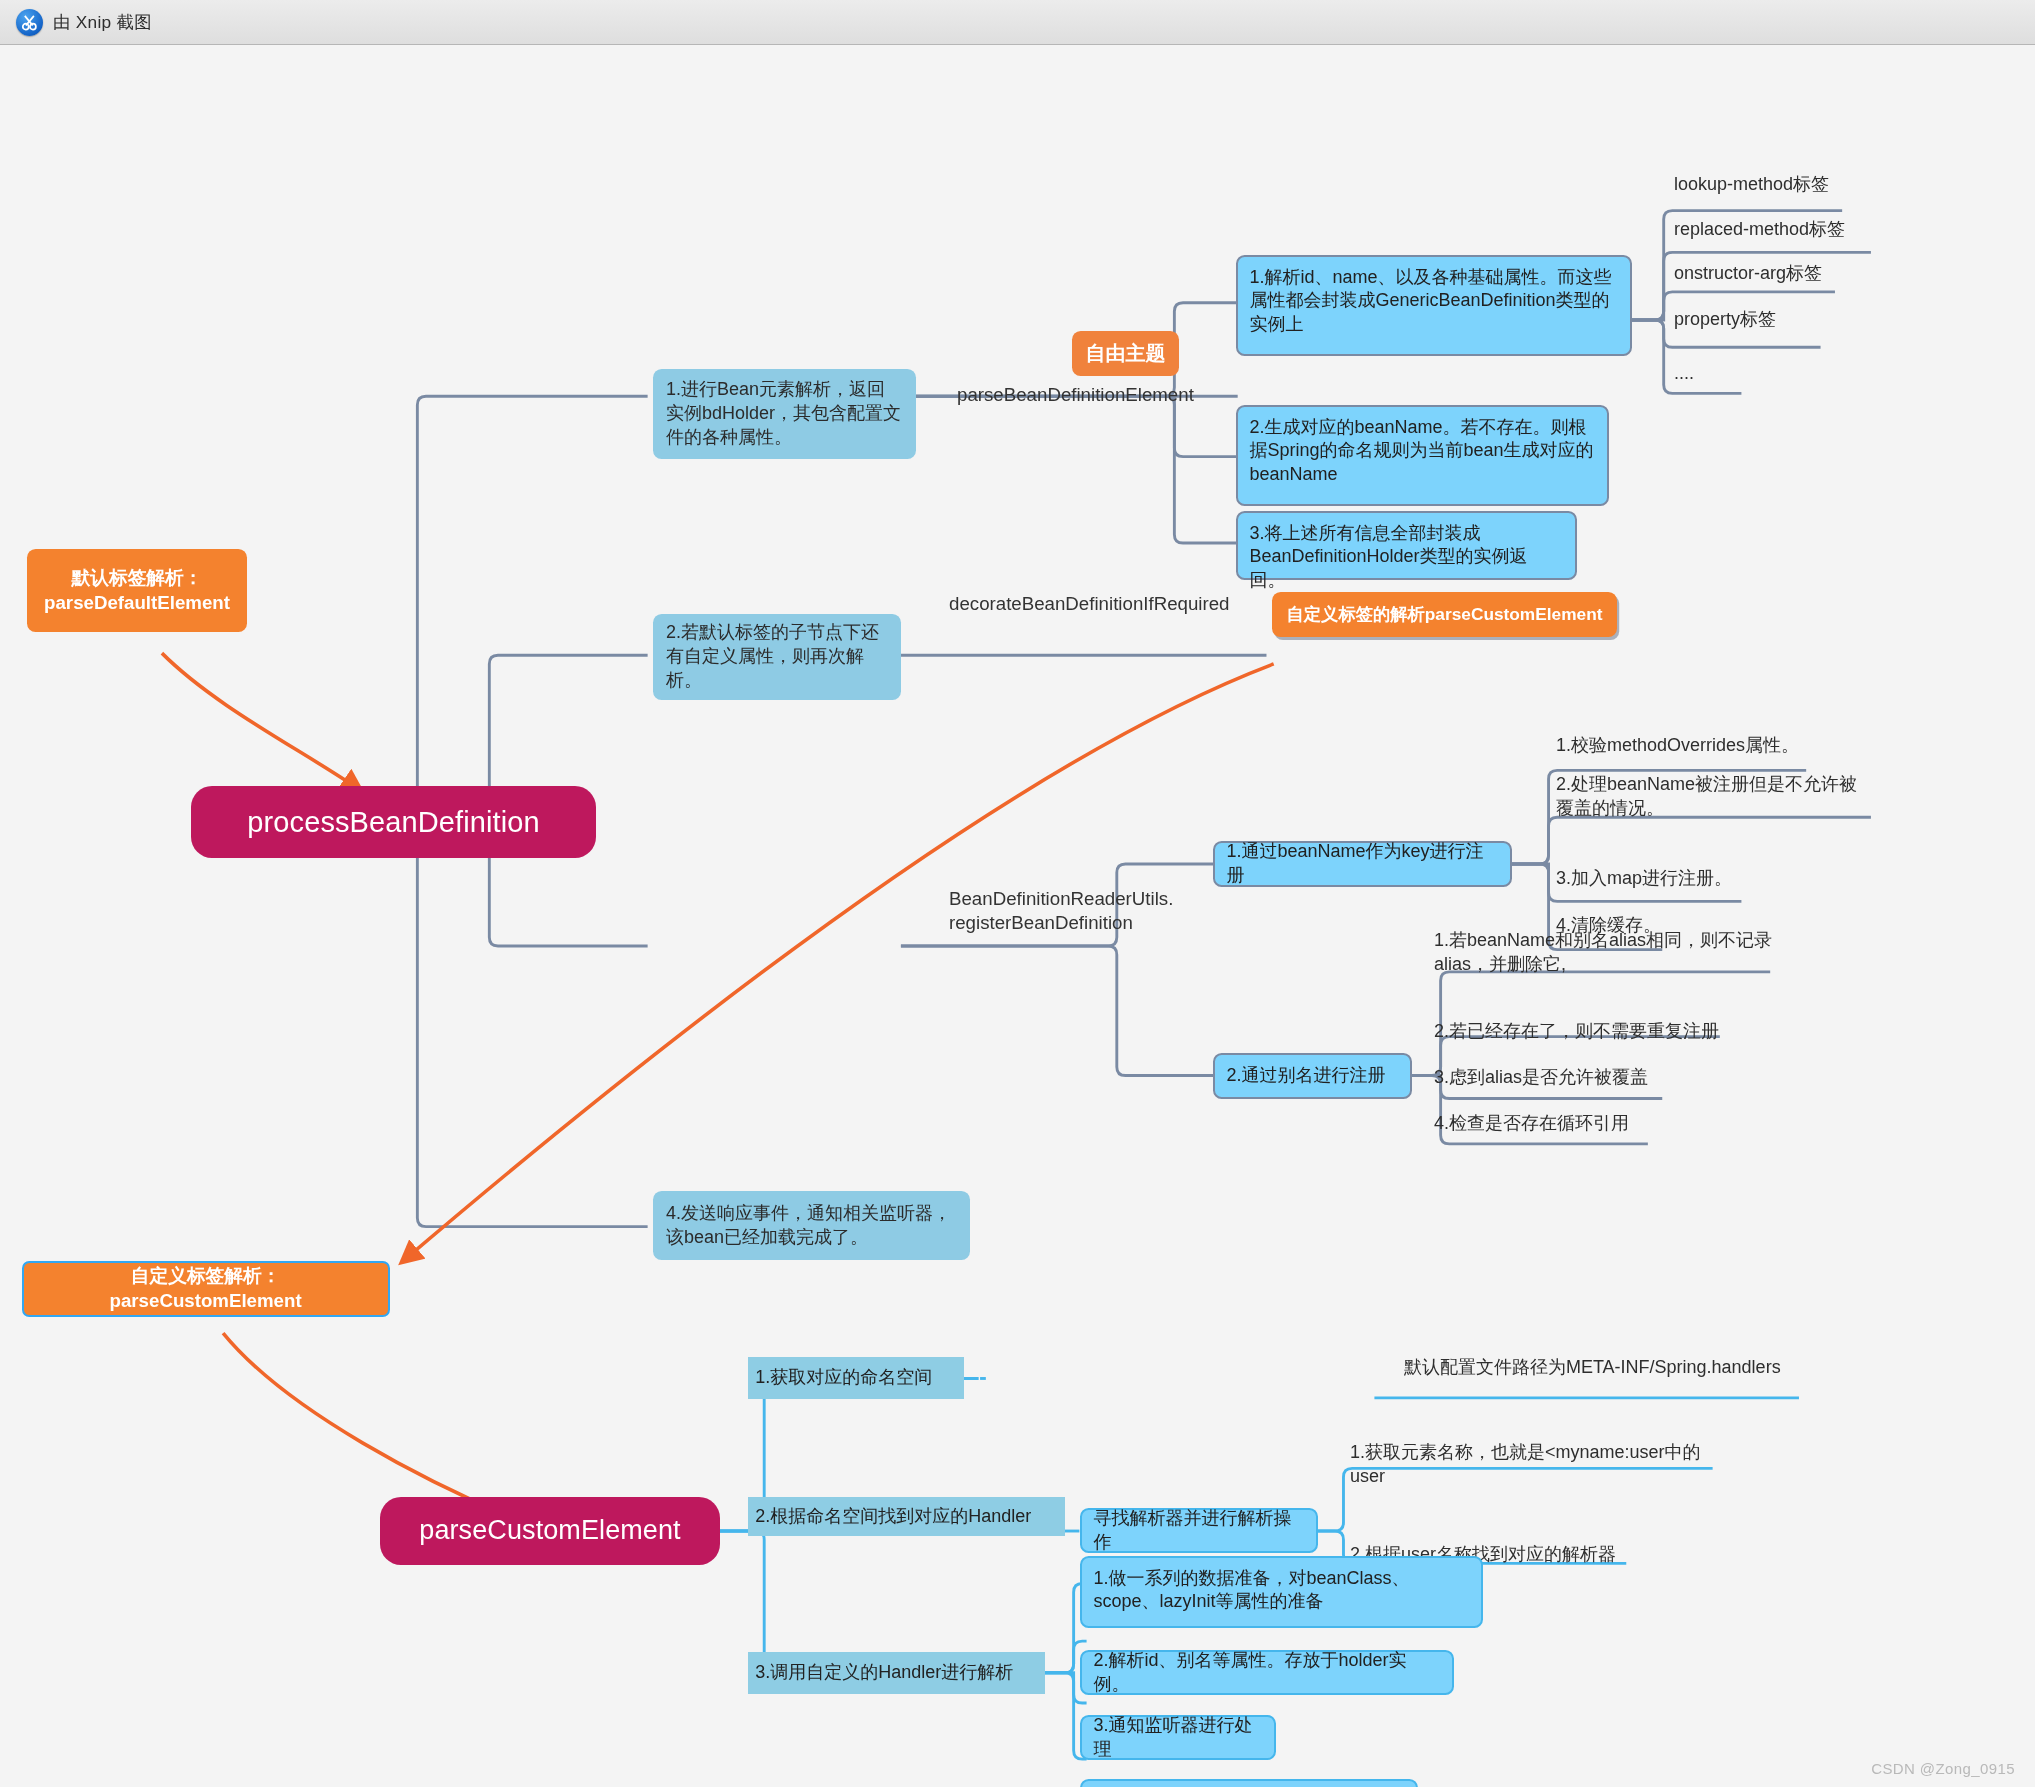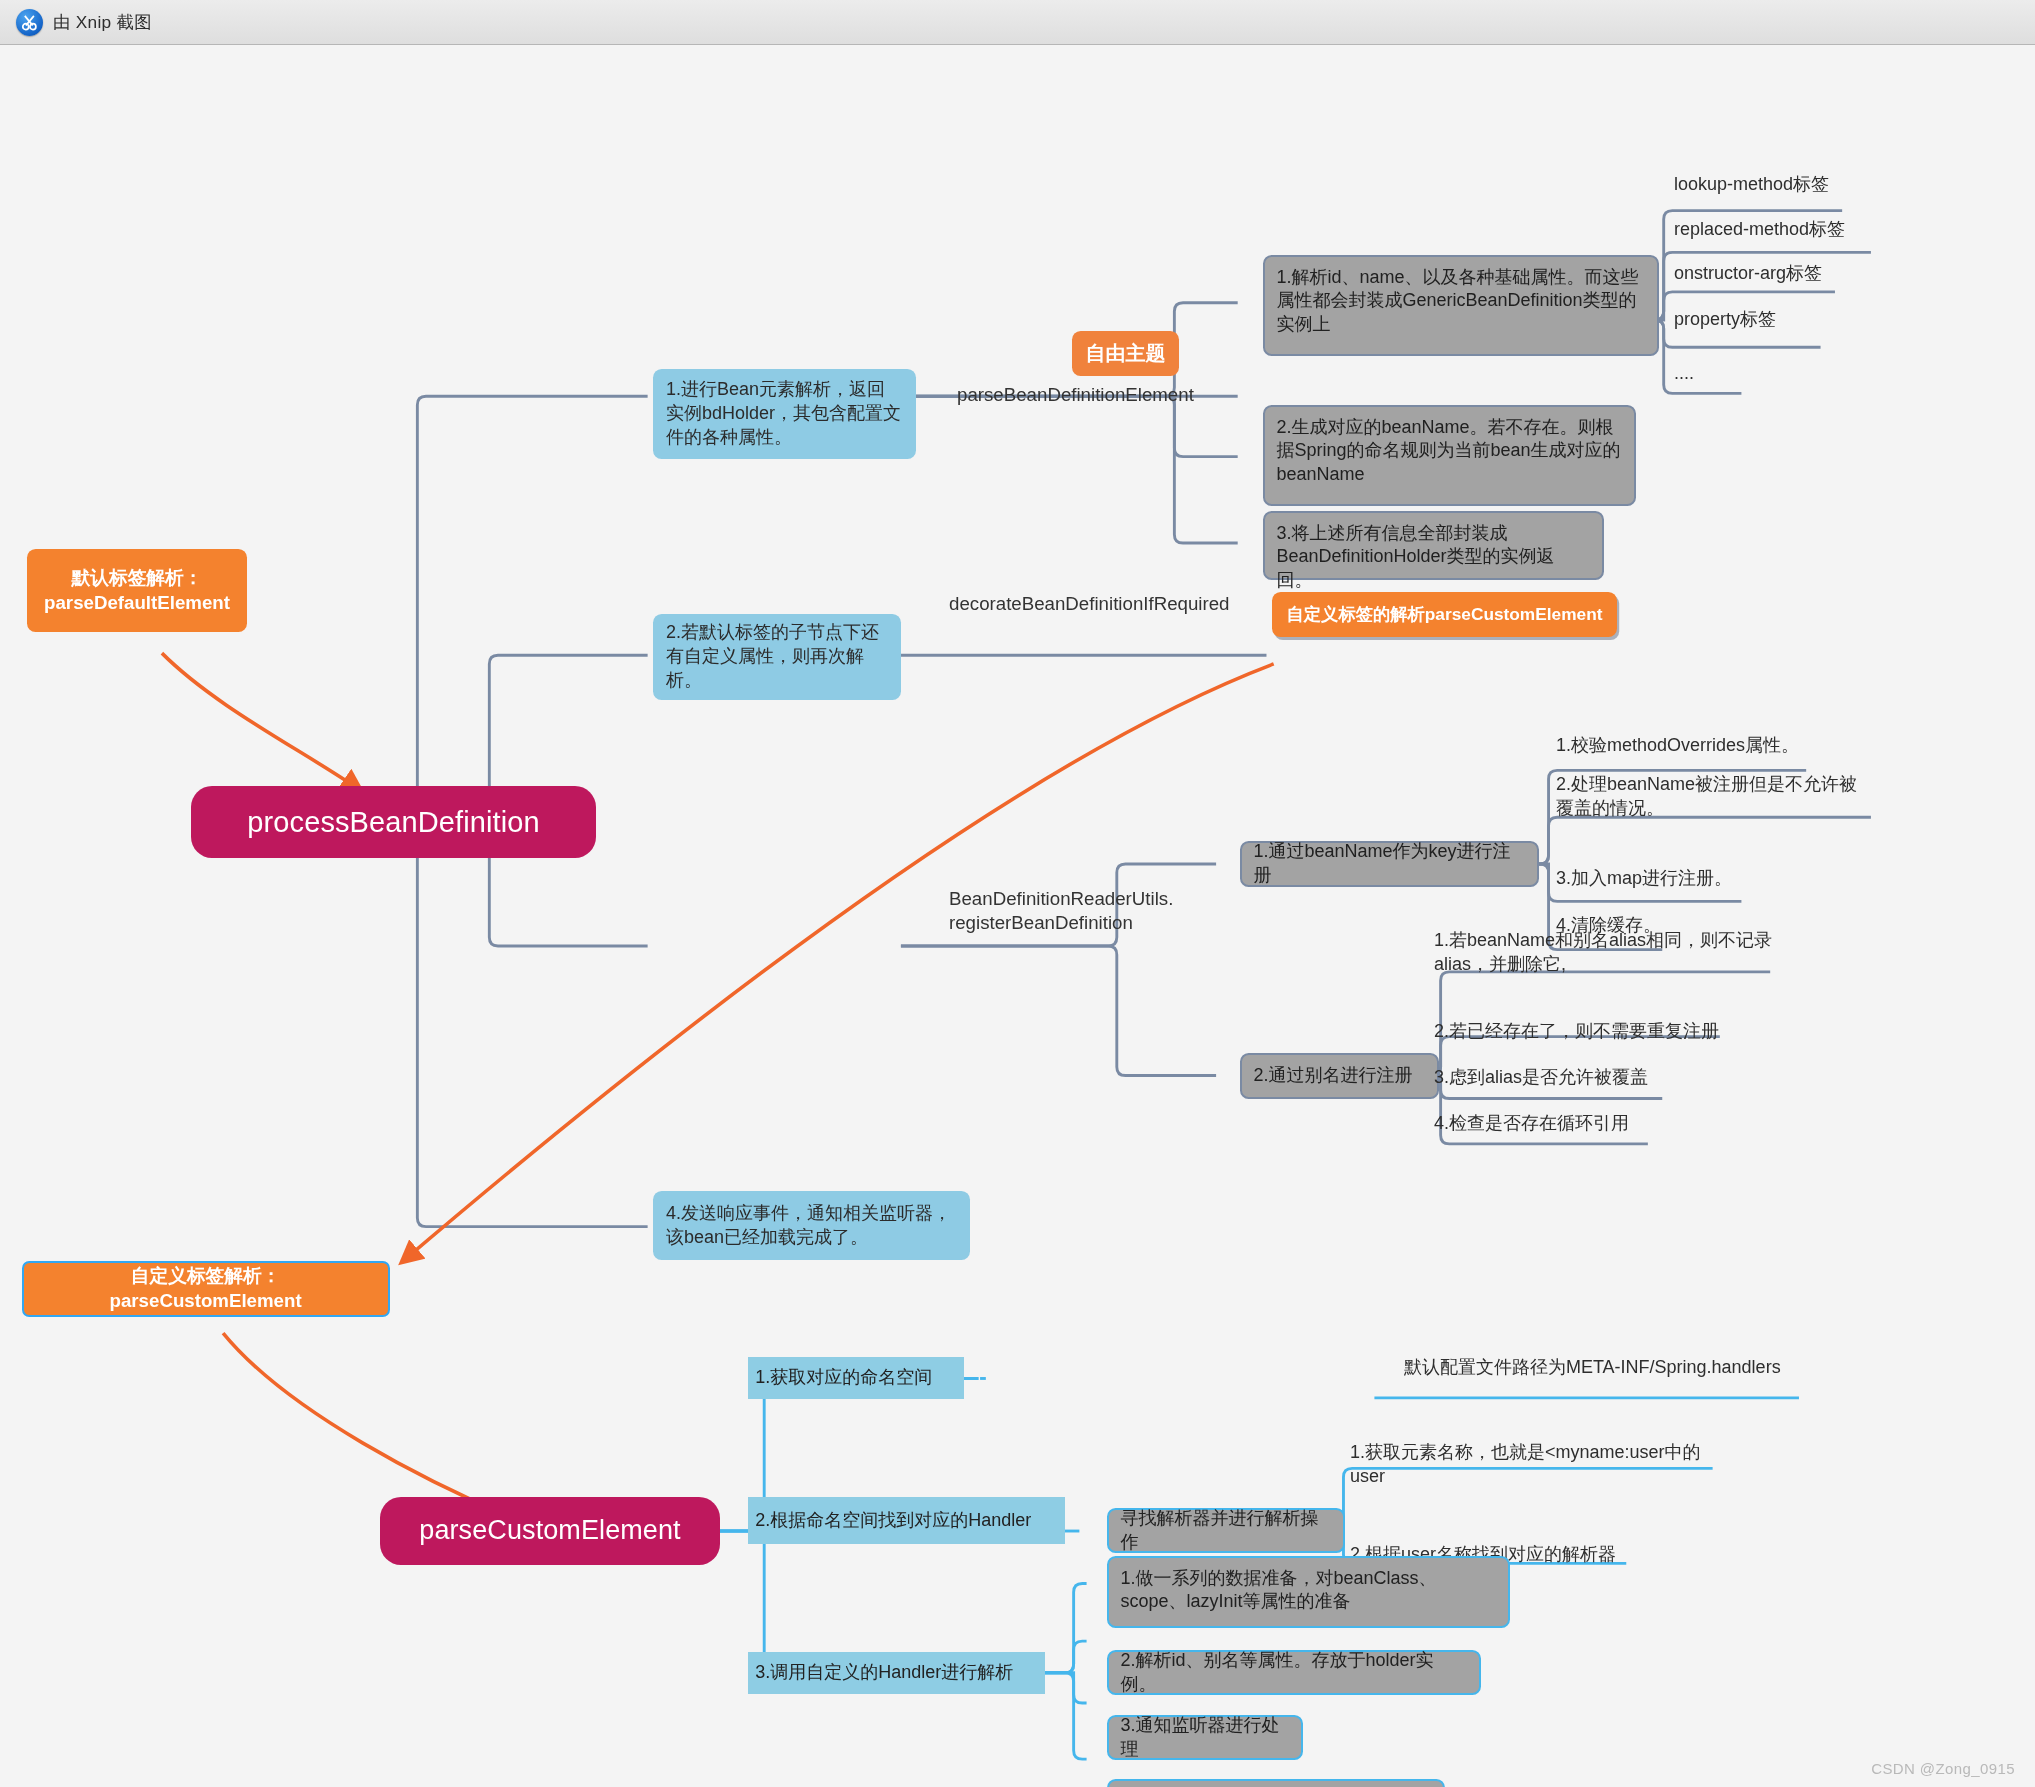--- a/index.html
+++ b/index.html
@@ -104,26 +104,25 @@
   .blue-node {
     background: #8ecbe4;
     color: #2b2b2b;
     border-radius: 8.6px;
     font-size: 18px;
     padding: 10px 13px;
   }
 
   
   .green-node {
-    background: #a3a3a3;
+    background: #7dd3fc;
     color: #212121;
     font-size: 18px;
     padding: 8.6px 11.5px;
     border-radius: 8.6px;
-    margin-left: 27px;
   }
   .green-node.bordered { border: 2.2px solid #7a8aa3; }
   .green-node.blueborder { border: 2.2px solid #45b6ec; }
 
   
   .text-node {
     color: #2e2e2e;
     font-size: 18px;
     background: transparent;
     padding: 0 2.9px;
@@ -288,21 +287,21 @@
     <div class="node text-node" style="left:1431px; top:1067px;">4.检查是否存在循环引用</div>
 
     <div class="node blue-node" style="left:653px; top:1146px; width:317px; height:69px;">4.发送响应事件，通知相关监听器，该bean已经加载完成了。</div>
 
     <div class="node orange-node boxed" style="left:21.6px; top:1216px; width:368px; height:56px; font-size:18.7px;">自定义标签解析： parseCustomElement</div>
 
     <div class="node root-node" style="left:380px; top:1452px; width:340px; height:68px; font-size:27px;">parseCustomElement</div>
 
     <div class="node flatblue-node" style="left:748px; top:1312px; width:216px; height:42px;">1.获取对应的命名空间</div>
 
-    <div class="node flatblue-node" style="left:748px; top:1452px; width:317px; height:47px;">2.根据命名空间找到对应的Handler</div>
+    <div class="node flatblue-node" style="left:748px; top:1452px; width:317px; height:39px;">2.根据命名空间找到对应的Handler</div>
 
     <div class="node flatblue-node" style="left:748px; top:1607px; width:297px; height:42px;">3.调用自定义的Handler进行解析</div>
 
     <div class="node text-node" style="left:1401px; top:1311px;">默认配置文件路径为META-INF/Spring.handlers</div>
 
     <div class="node green-node blueborder" style="left:1080px; top:1463px; width:238px; height:45px; justify-content:center;">寻找解析器并进行解析操作</div>
     <div class="node text-node" style="left:1347px; top:1396px; width:374px;">1.获取元素名称，也就是&lt;myname:user中的user</div>
     <div class="node text-node" style="left:1347px; top:1498px;">2.根据user名称找到对应的解析器</div>
 
     <div class="node green-node blueborder" style="left:1080px; top:1511px; width:403px; height:72px; align-items:flex-start;">1.做一系列的数据准备，对beanClass、scope、lazyInit等属性的准备</div>

